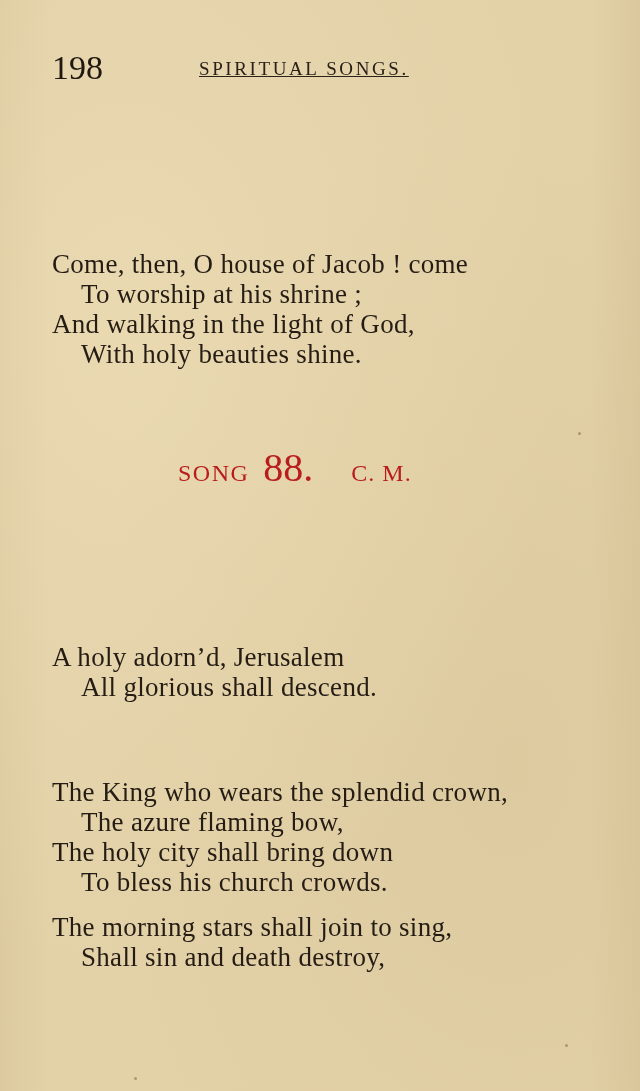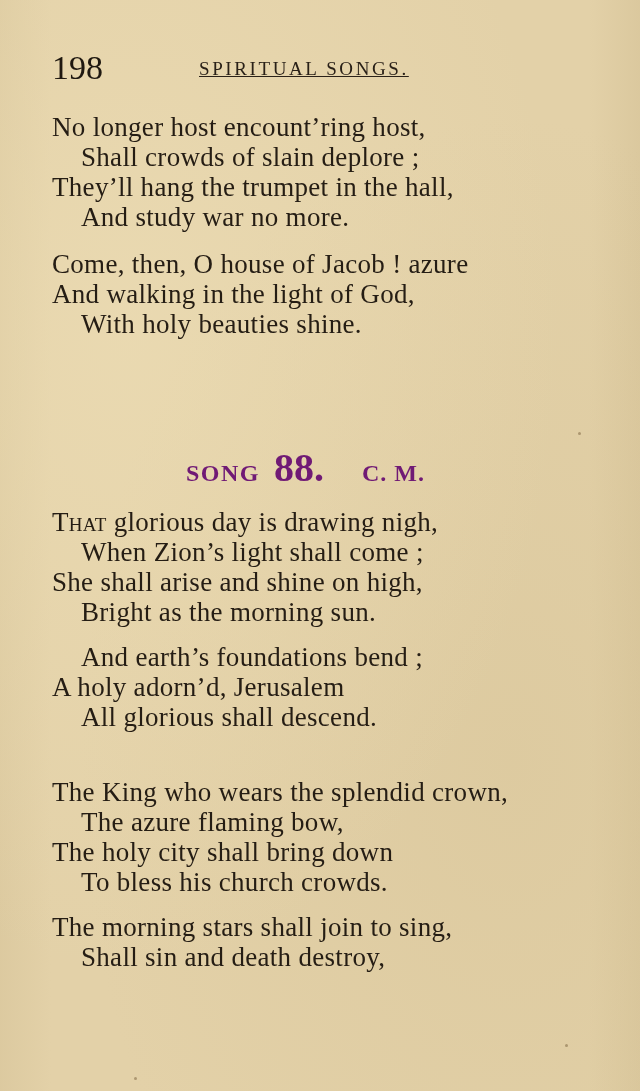--- a/index.html
+++ b/index.html
@@ -70,26 +70,25 @@
     .line.indent {
       padding-left: 29px;
     }
     .small-caps {
       font-variant: small-caps;
       text-transform: none;
     }
     .song-heading {
       position: absolute;
       top: 444px;
-      left: 186px;
+      left: 178px;
       height: 50px;
       white-space: nowrap;
       font-family: "Liberation Serif", serif;
-      color: #701a75;
-      font-weight: bold;
+      color: #b91c1c;
     }
     .song-heading .word {
       font-size: 24px;
       letter-spacing: 1.5px;
       vertical-align: baseline;
     }
     .song-heading .num {
       font-size: 40px;
       margin-left: 10px;
       vertical-align: baseline;
@@ -110,48 +109,36 @@
 </head>
 <body>
 
 <div class="page">
 
   <div class="running-head">
     <span class="page-number">198</span>
     <span class="running-title">SPIRITUAL SONGS.</span>
   </div>
 
-  <div class="stanza" style="top:112px;">
-    <div class="line">No longer host encount’ring host,</div>
-    <div class="line indent">Shall crowds of slain deplore ;</div>
-    <div class="line">They’ll hang the trumpet in the hall,</div>
-    <div class="line indent">And study war no more.</div>
-  </div>
 
   <div class="stanza" style="top:249px;">
-    <div class="line">Come, then, O house of Jacob !  azure</div>
+    <div class="line">Come, then, O house of Jacob !  come</div>
+    <div class="line indent">To worship at his shrine ;</div>
     <div class="line">And walking in the light of God,</div>
     <div class="line indent">With holy beauties shine.</div>
   </div>
 
   <div class="song-heading">
     <span class="word">SONG</span>
     <span class="num">88.</span>
     <span class="meter">C. M.</span>
   </div>
 
-  <div class="stanza" style="top:507px;">
-    <div class="line"><span class="small-caps">That</span><span> glorious day is drawing nigh,</span></div>
-    <div class="line indent">When Zion’s light shall come ;</div>
-    <div class="line">She shall arise and shine on high,</div>
-    <div class="line indent">Bright as the morning sun.</div>
-  </div>
 
   <div class="stanza" style="top:642px;">
-    <div class="line indent">And earth’s foundations bend ;</div>
     <div class="line">A holy adorn’d, Jerusalem</div>
     <div class="line indent">All glorious shall descend.</div>
   </div>
 
   <div class="stanza" style="top:777px;">
     <div class="line">The King who wears the splendid crown,</div>
     <div class="line indent">The azure flaming bow,</div>
     <div class="line">The holy city shall bring down</div>
     <div class="line indent">To bless his church crowds.</div>
   </div>

